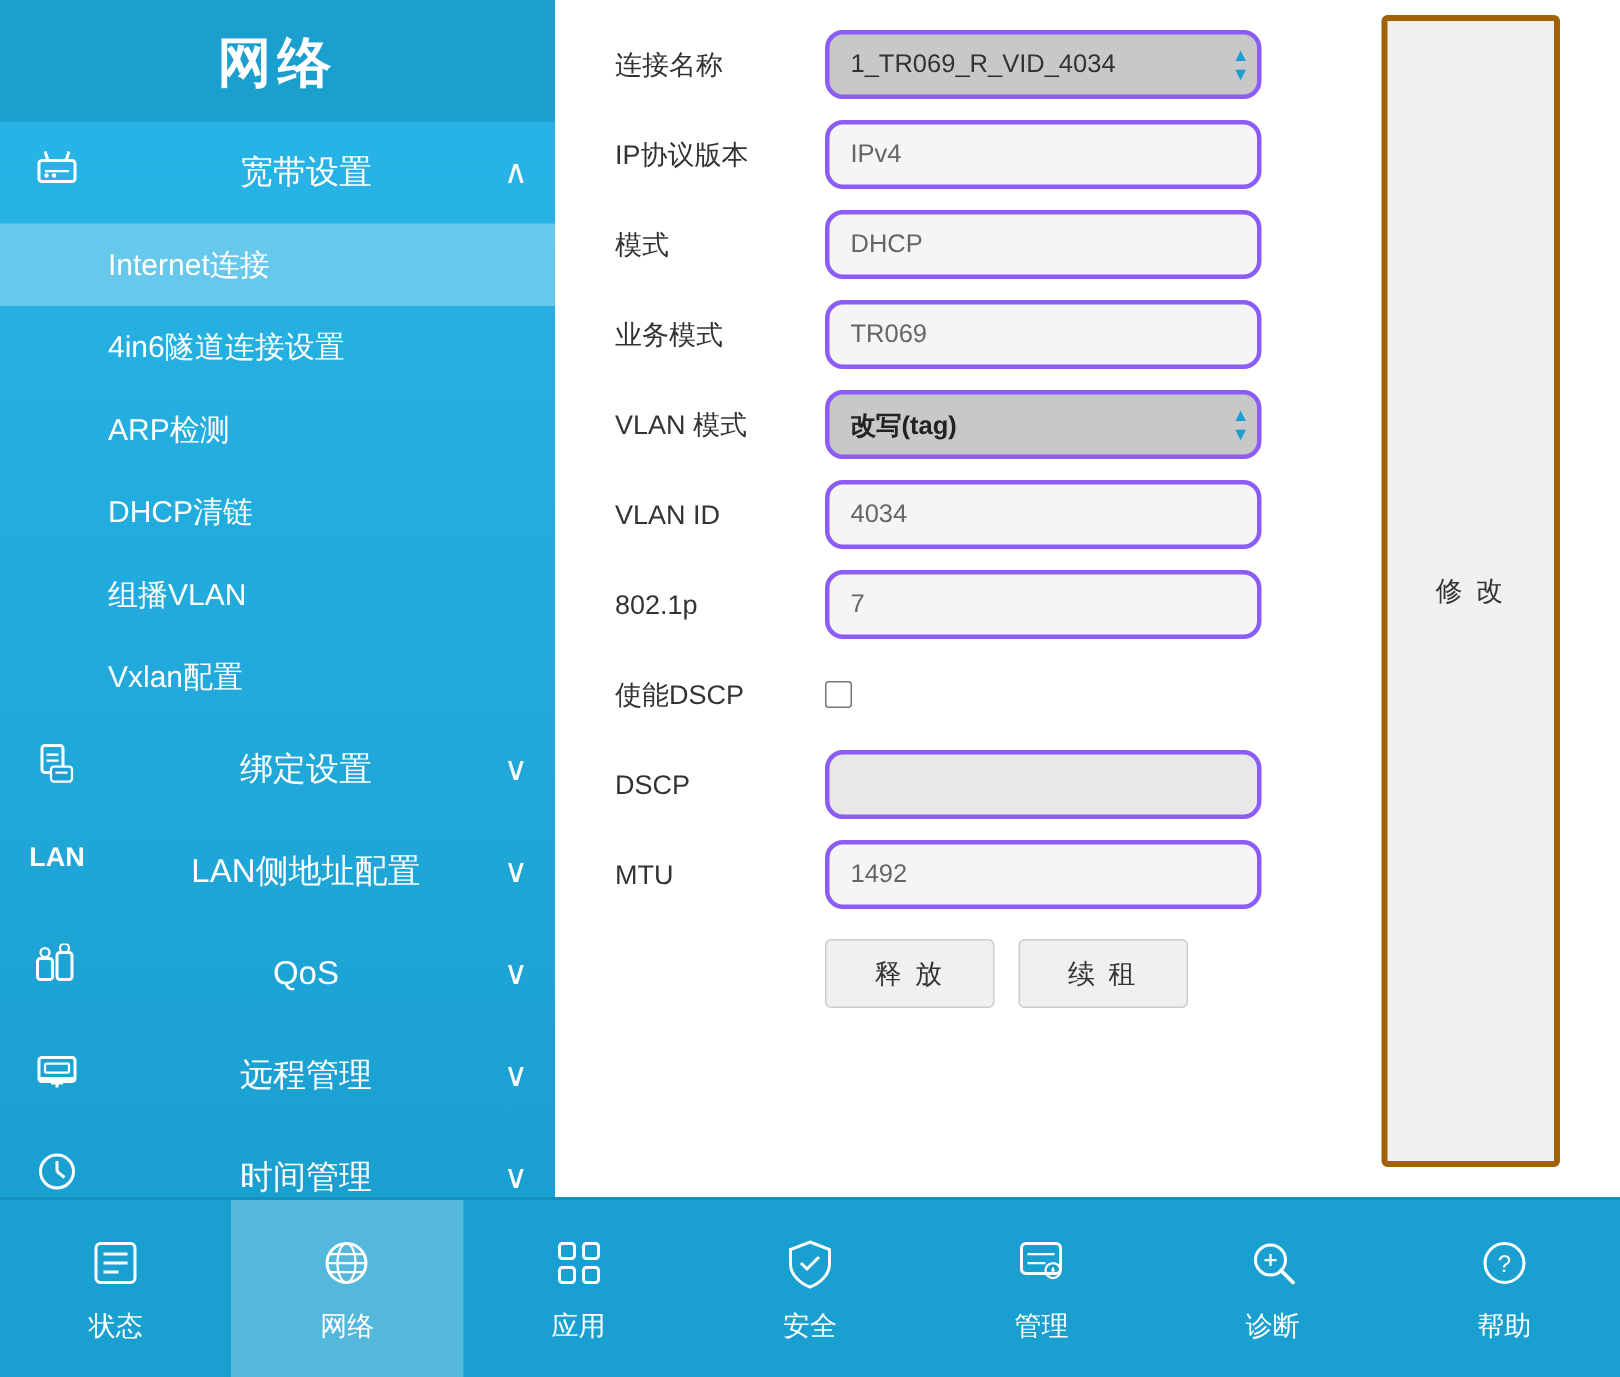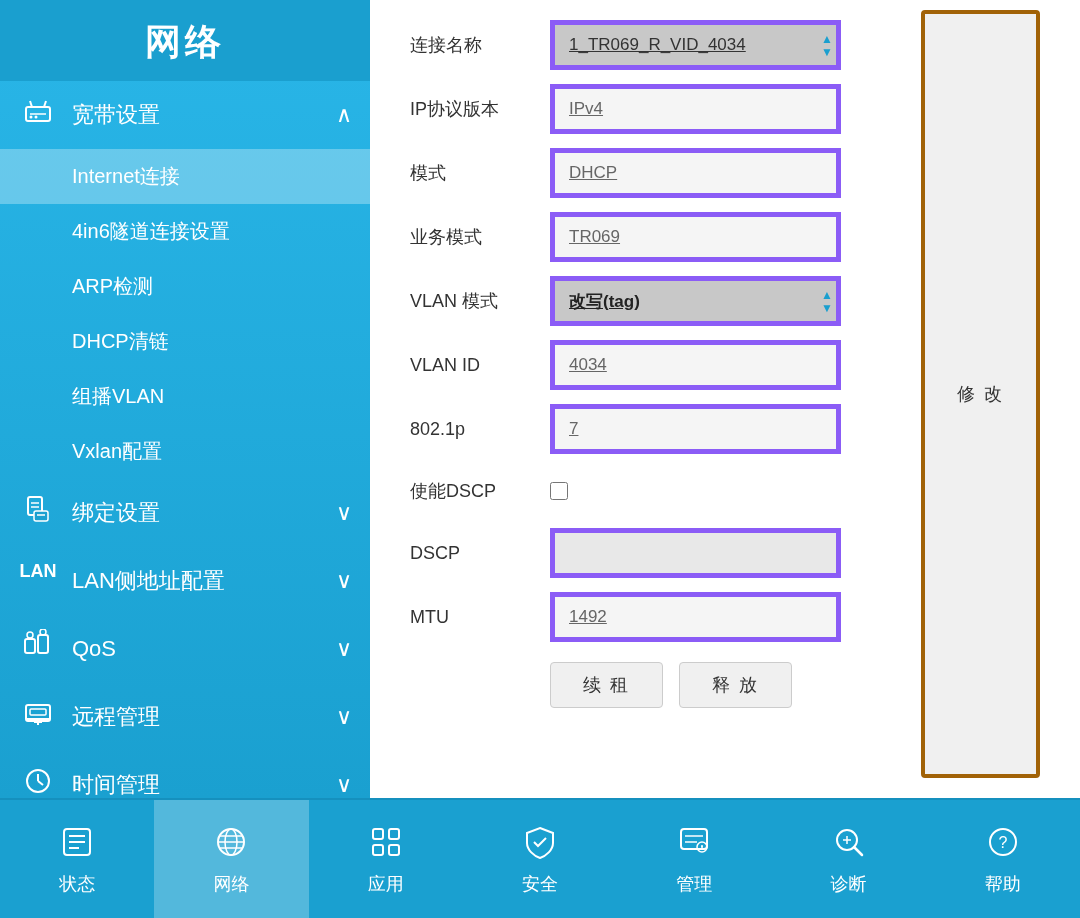--- a/index.html
+++ b/index.html
@@ -13,36 +13,36 @@
 
     
     .sidebar { width: 370px; background: linear-gradient(180deg, #29b6e8 0%, #1aa0d0 100%); display: flex; flex-direction: column; overflow-y: auto; }
 
     .sidebar-header { background: #1a9fcf; text-align: center; padding: 18px 0 14px; font-size: 36px; color: white; font-weight: bold; letter-spacing: 4px; }
 
     .sidebar-section { width: 100%; }
 
     .sidebar-section-header { display: flex; align-items: center; padding: 14px 18px; cursor: pointer; color: white; font-size: 22px; }
     .sidebar-section-header .icon-wrap { width: 40px; height: 40px; margin-right: 14px; display: flex; align-items: flex-start; justify-content: center; }
-    .sidebar-section-header .section-title { flex: 1; }
+    .sidebar-section-header .section-title { flex: 1; text-align: center; }
     .sidebar-section-header .chevron { font-size: 22px; color: white; }
 
     .sidebar-item { padding: 14px 20px 14px 72px; color: white; font-size: 20px; cursor: pointer; }
     .sidebar-item.active { background: rgba(255,255,255,0.3); }
 
     
     .main-content { flex: 1; background: white; display: flex; flex-direction: row; overflow-y: auto; padding: 0; }
 
     .form-area { padding: 20px 40px; flex: 1; }
 
     .form-row { display: flex; align-items: center; margin-bottom: 14px; min-height: 46px; }
     .form-label { width: 140px; font-size: 18px; color: #333; flex-shrink: 0; }
     .form-field { flex: 1; }
 
-    .form-input { width: 100%; padding: 10px 14px; border: 5px solid #8b5cf6; border-radius: 0; font-size: 17px; color: #666; background: #f5f5f5; outline: none; text-decoration: underline; }
+    .form-input { width: 100%; padding: 10px 14px; border: 3px solid #8b5cf6; border-radius: 12px; font-size: 17px; color: #666; background: #f5f5f5; outline: none; }
     .form-input.active-field { background: #c8c8c8; color: #333; }
 
     .select-wrapper { position: relative; width: 100%; }
 
     .checkbox-wrap { display: flex; align-items: center; }
     .checkbox-wrap input[type=checkbox] { width: 18px; height: 18px; }
 
     .form-buttons { display: flex; gap: 16px; margin-top: 20px; margin-left: 140px; }
     .btn { padding: 10px 32px; border-radius: 4px; font-size: 18px; border: 1px solid #ccc; background: #f0f0f0; cursor: pointer; color: #333; letter-spacing: 2px; }
 
@@ -246,22 +246,22 @@
         </div>
 
         <div class="form-row">
           <div class="form-label">MTU</div>
           <div class="form-field">
             <input type="text" class="form-input" readonly="" value="1492" style="">
           </div>
         </div>
 
         <div class="form-buttons">
+          <button class="btn">释 放</button>
           <button class="btn">续 租</button>
-          <button class="btn">释 放</button>
         </div>
 
       </div>
 
       <div class="modify-btn-wrap">
         <button class="modify-btn">修 改</button>
       </div>
     </div>
   </div>
 

